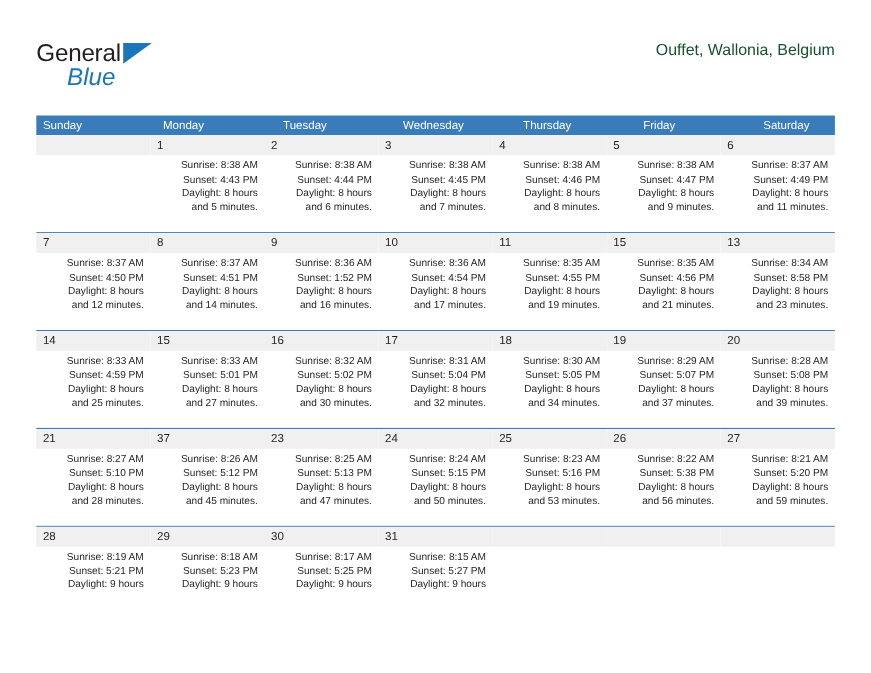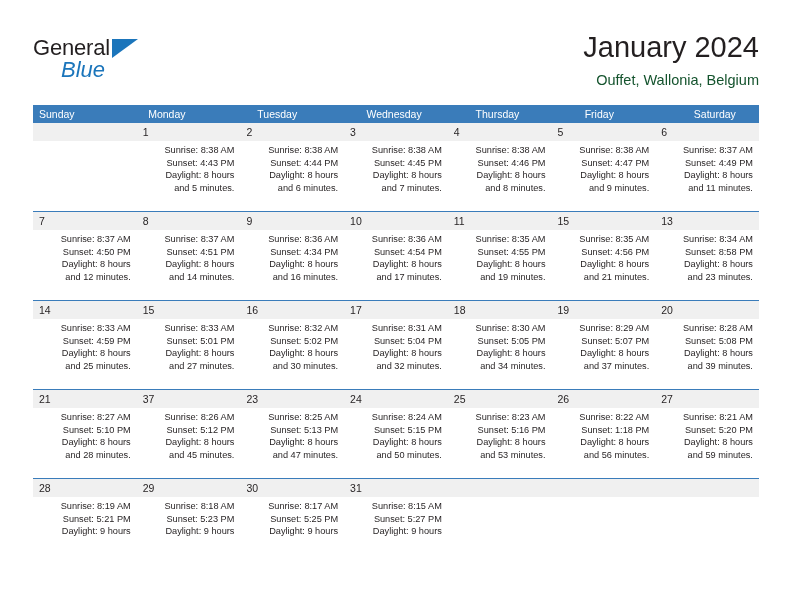--- a/index.html
+++ b/index.html
@@ -149,21 +149,20 @@
 
   <div class="header">
 
     <div class="logo">
       <span class="logo-general">General</span>
       <span class="logo-tri"></span>
       <span class="logo-blue">Blue</span>
     </div>
 
     <div class="title-block">
-      <h1 class="title">January 2024</h1>
       <p class="subtitle">Ouffet, Wallonia, Belgium</p>
     </div>
 
   </div>
 
   <div class="calendar">
     <div class="cal-head" id="cal-head">
         <div class="hcell">Sunday</div>
         <div class="hcell">Monday</div>
         <div class="hcell">Tuesday</div>
@@ -251,21 +250,21 @@
                 <div>Sunrise: 8:37 AM</div>
                 <div>Sunset: 4:51 PM</div>
                 <div>Daylight: 8 hours</div>
                 <div>and 14 minutes.</div>
               </div>
             </div>
             <div class="daycell filled">
               <div class="datenum">9</div>
               <div class="lines">
                 <div>Sunrise: 8:36 AM</div>
-                <div>Sunset: 4:34 PM</div>
+                <div>Sunset: 1:52 PM</div>
                 <div>Daylight: 8 hours</div>
                 <div>and 16 minutes.</div>
               </div>
             </div>
             <div class="daycell filled">
               <div class="datenum">10</div>
               <div class="lines">
                 <div>Sunrise: 8:36 AM</div>
                 <div>Sunset: 4:54 PM</div>
                 <div>Daylight: 8 hours</div>
@@ -412,21 +411,21 @@
                 <div>Sunrise: 8:23 AM</div>
                 <div>Sunset: 5:16 PM</div>
                 <div>Daylight: 8 hours</div>
                 <div>and 53 minutes.</div>
               </div>
             </div>
             <div class="daycell filled">
               <div class="datenum">26</div>
               <div class="lines">
                 <div>Sunrise: 8:22 AM</div>
-                <div>Sunset: 1:18 PM</div>
+                <div>Sunset: 5:38 PM</div>
                 <div>Daylight: 8 hours</div>
                 <div>and 56 minutes.</div>
               </div>
             </div>
             <div class="daycell filled">
               <div class="datenum">27</div>
               <div class="lines">
                 <div>Sunrise: 8:21 AM</div>
                 <div>Sunset: 5:20 PM</div>
                 <div>Daylight: 8 hours</div>

